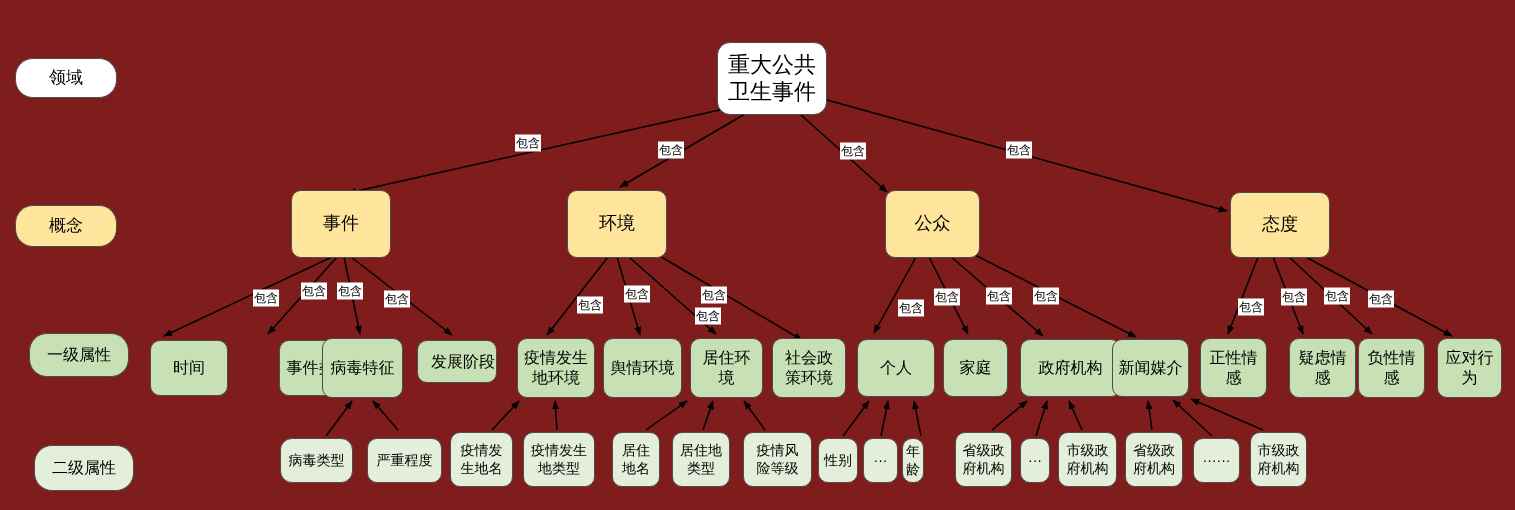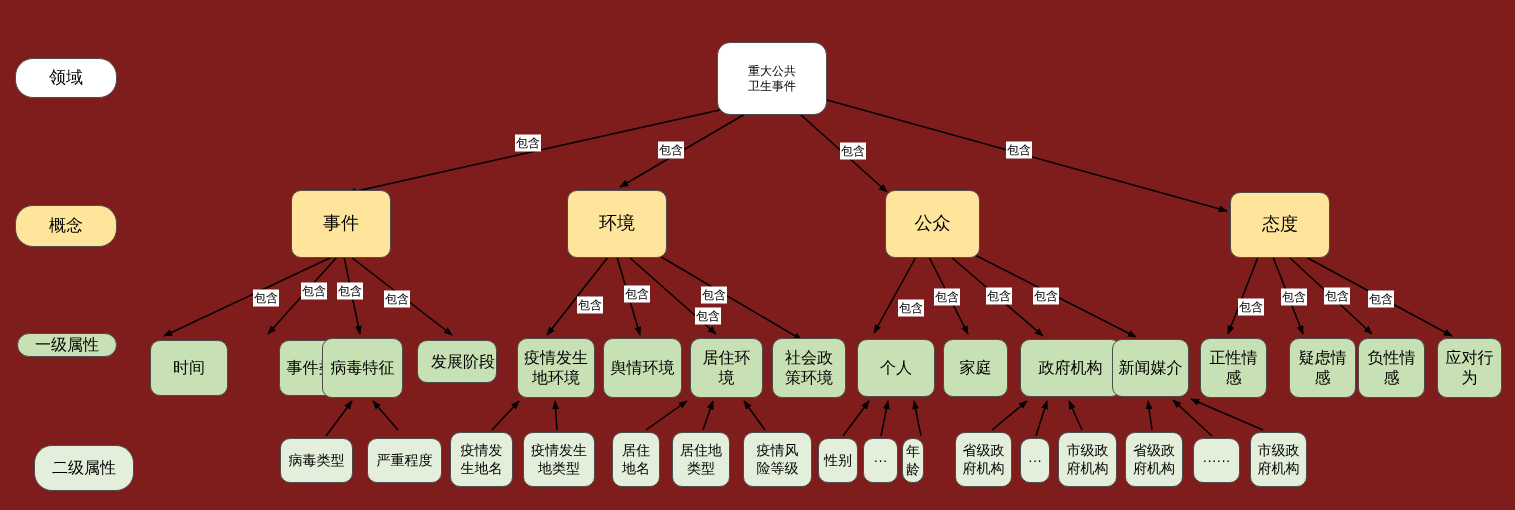--- a/index.html
+++ b/index.html
@@ -16,21 +16,21 @@
     display:flex;align-items:center;justify-content:center;
     text-align:center;
     box-sizing:border-box;
     border:1.6px solid #4d4d4d;
     border-radius:10px;
     color:#000;
     line-height:1.22;
     white-space:pre-line;
     z-index:2;
   }
-  .domain{background:var(--domain-fill,#ffffff);font-size:12px;border-radius:13px;}
+  .domain{background:var(--domain-fill,#ffffff);font-size:22px;border-radius:13px;}
   .concept{background:var(--concept-fill,#ffe49c);font-size:18px;}
   .attr1{background:var(--attr1-fill,#c7e0b4);font-size:16px;}
   .attr2{background:var(--attr2-fill,#e3efda);font-size:14px;}
   .legend{border-radius:18px;font-size:17px;}
   .legend.attr1,.legend.attr2{font-size:16px;}
   .edge-label{
     position:absolute;
     transform:translate(-50%,-50%);
     font-size:12px;
     background:#ffffff;
@@ -85,21 +85,21 @@
         <line x1="1036" y1="436" x2="1047" y2="401" stroke="#000000" stroke-width="1.5" marker-end="url(#arrow)"></line>
         <line x1="1082" y1="430" x2="1069" y2="401" stroke="#000000" stroke-width="1.5" marker-end="url(#arrow)"></line>
         <line x1="1152" y1="430" x2="1148" y2="401" stroke="#000000" stroke-width="1.5" marker-end="url(#arrow)"></line>
         <line x1="1212" y1="436" x2="1173" y2="400" stroke="#000000" stroke-width="1.5" marker-end="url(#arrow)"></line>
         <line x1="1263" y1="430" x2="1191" y2="399" stroke="#000000" stroke-width="1.5" marker-end="url(#arrow)"></line>
       </g>
   </svg>
   <div id="nodes-layer">
       <div class="node domain legend" style="left: 15px; top: 58px; width: 102px; height: 40px;">领域</div>
       <div class="node concept legend" style="left: 15px; top: 205px; width: 102px; height: 42px;">概念</div>
-      <div class="node attr1 legend" style="left: 17px; top: 333px; width: 100px; height: 24px;">一级属性</div>
+      <div class="node attr1 legend" style="left: 29px; top: 333px; width: 100px; height: 44px;">一级属性</div>
       <div class="node attr2 legend" style="left: 34px; top: 445px; width: 100px; height: 46px;">二级属性</div>
       <div class="node domain" style="left: 717px; top: 42px; width: 110px; height: 73px;">重大公共
 卫生事件</div>
       <div class="node concept" style="left: 291px; top: 190px; width: 100px; height: 68px;">事件</div>
       <div class="node concept" style="left: 567px; top: 190px; width: 100px; height: 68px;">环境</div>
       <div class="node concept" style="left: 885px; top: 190px; width: 95px; height: 68px;">公众</div>
       <div class="node concept" style="left: 1230px; top: 192px; width: 100px; height: 66px;">态度</div>
       <div class="node attr1" style="left: 150px; top: 340px; width: 78px; height: 56px;">时间</div>
       <div class="node attr1" style="left: 236px; top: 340px; width: 79px; height: 56px; margin-left: 43px;">事件类别</div>
       <div class="node attr1" style="left: 322px; top: 338px; width: 81px; height: 60px;">病毒特征</div>
@@ -116,21 +116,21 @@
       <div class="node attr1" style="left: 1020px; top: 339px; width: 101px; height: 58px;">政府机构</div>
       <div class="node attr1" style="left: 1112px; top: 339px; width: 77px; height: 58px;">新闻媒介</div>
       <div class="node attr1" style="left: 1200px; top: 338px; width: 67px; height: 60px;">正性情
 感</div>
       <div class="node attr1" style="left: 1278px; top: 338px; width: 67px; height: 60px; margin-left: 11px;">疑虑情
 感</div>
       <div class="node attr1" style="left: 1358px; top: 338px; width: 67px; height: 60px;">负性情
 感</div>
       <div class="node attr1" style="left: 1437px; top: 338px; width: 65px; height: 60px;">应对行
 为</div>
-      <div class="node attr2" style="left: 280px; top: 438px; width: 73px; height: 45px;">病毒类型</div>
+      <div class="node attr2" style="left: 280px; top: 438px; width: 73px; height: 45px; border-radius: 12px;">病毒类型</div>
       <div class="node attr2" style="left: 367px; top: 438px; width: 75px; height: 45px;">严重程度</div>
       <div class="node attr2" style="left: 450px; top: 432px; width: 63px; height: 55px;">疫情发
 生地名</div>
       <div class="node attr2" style="left: 523px; top: 432px; width: 72px; height: 55px;">疫情发生
 地类型</div>
       <div class="node attr2" style="left: 612px; top: 432px; width: 48px; height: 55px;">居住
 地名</div>
       <div class="node attr2" style="left: 672px; top: 432px; width: 58px; height: 55px;">居住地
 类型</div>
       <div class="node attr2" style="left: 743px; top: 432px; width: 69px; height: 55px;">疫情风

